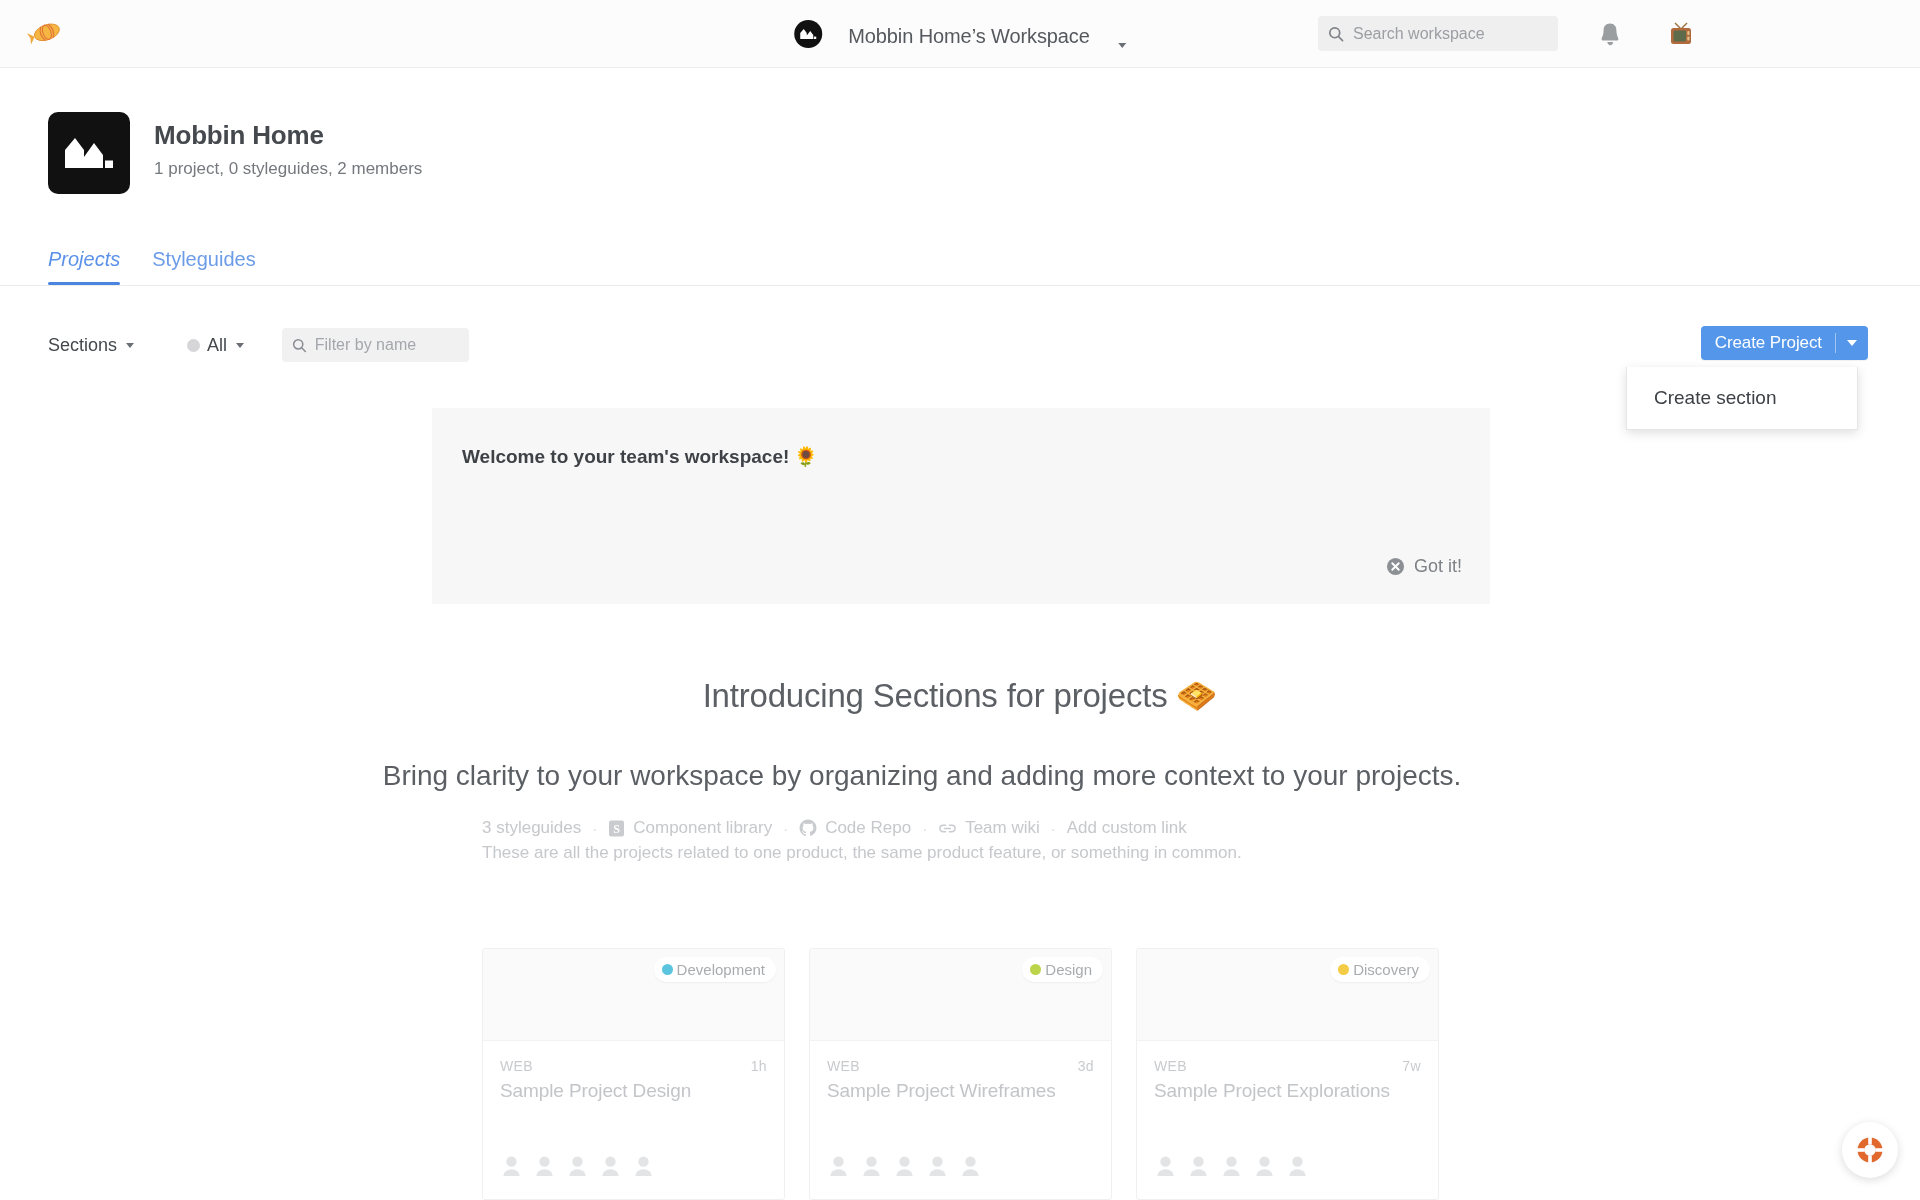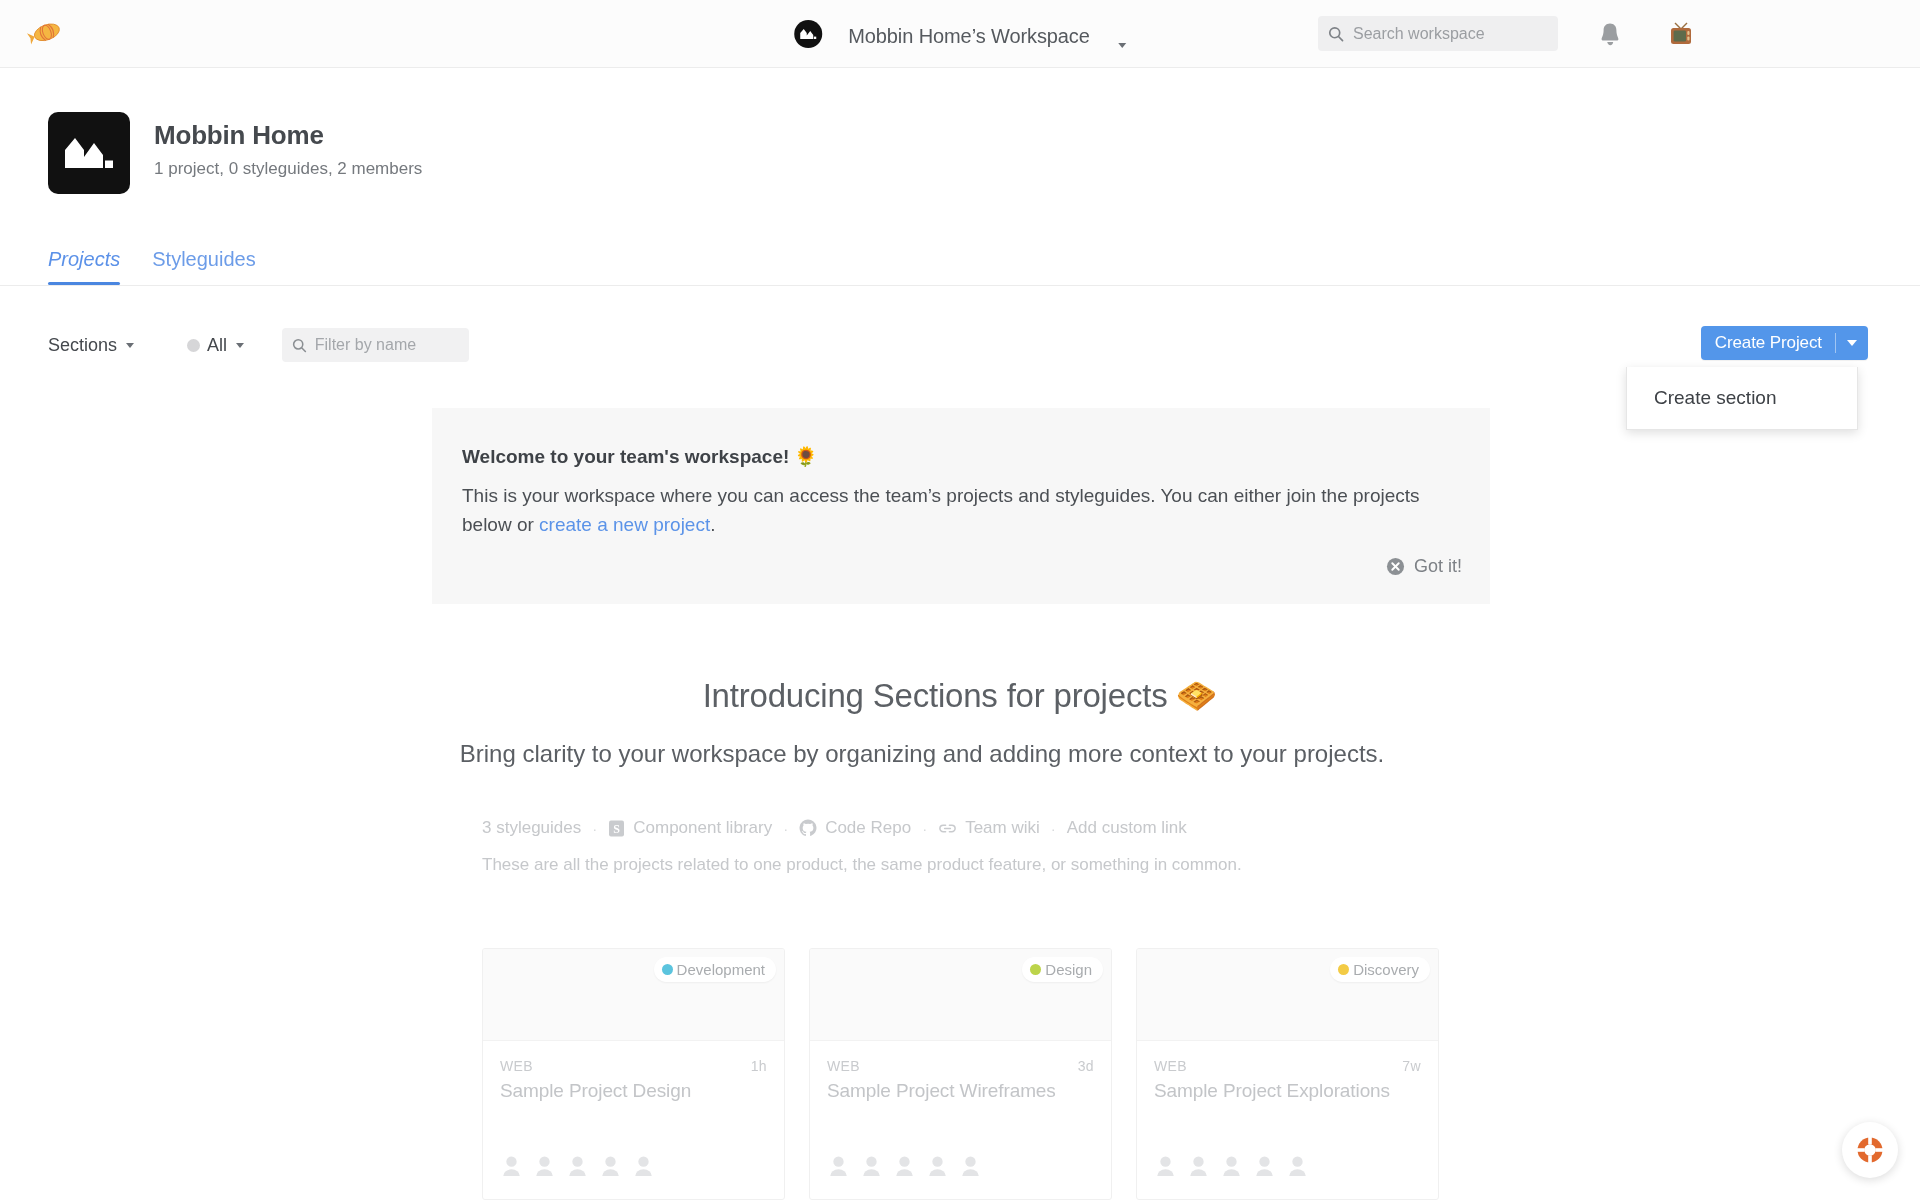--- a/index.html
+++ b/index.html
@@ -196,32 +196,32 @@
     font-size: 18px; color: #7d8186; cursor: pointer;
   }
 
   
   .promo-title {
     position: absolute; left: 0; top: 676px; width: 1920px;
     text-align: center; font-size: 33px; color: #5c6065; font-weight: normal;
     letter-spacing: -0.2px;
   }
   .promo-sub {
-    position: absolute; left: 0; top: 740px; width: 1844px;
-    text-align: center; font-size: 24px; color: #5b5f64;
+    position: absolute; left: 0; top: 760px; width: 1844px;
+    text-align: center; font-size: 28px; color: #5b5f64;
   }
 
   
   .sample { position: absolute; left: 482px; top: 818px; }
   .sample-title {
     font-size: 27px; color: #c6c8cb; letter-spacing: -0.1px; margin-bottom: 13px;
   }
   .sample-links {
     display: flex; align-items: center; font-size: 17px; color: #c6c8cb;
-    gap: 0; margin-bottom: 17px;
+    gap: 0; margin-bottom: 5px;
   }
   .sl-item { display: flex; align-items: center; gap: 8px; }
   .sl-sep { color: #d8dadc; margin: 0 11px; font-size: 15px; }
   .sample-desc { font-size: 17px; color: #c6c8cb; }
 
   
   .cards {
     position: absolute; left: 482px; top: 948px;
     display: flex; gap: 24px;
   }
@@ -368,23 +368,20 @@
         <span class="caret-white"></span>
       </div>
     </div>
     <div class="create-menu">
       <div class="create-menu-item">Create section</div>
     </div>
   </div>
 
   <div class="welcome">
     <div class="welcome-title">Welcome to your team's workspace! 🌻</div>
-    <div class="welcome-body">
-      <span>This is your workspace where you can access the team’s projects and styleguides. You can either join the projects below or </span><a>create a new project</a><span>.</span>
-    </div>
     <div class="gotit">
       <svg width="19" height="19" viewBox="0 0 20 20">
         <circle cx="10" cy="10" r="9" fill="#8c9094"></circle>
         <line x1="6.6" y1="6.6" x2="13.4" y2="13.4" stroke="#ffffff" stroke-width="2" stroke-linecap="round"></line>
         <line x1="13.4" y1="6.6" x2="6.6" y2="13.4" stroke="#ffffff" stroke-width="2" stroke-linecap="round"></line>
       </svg>
       <span>Got it!</span>
     </div>
   </div>
 

